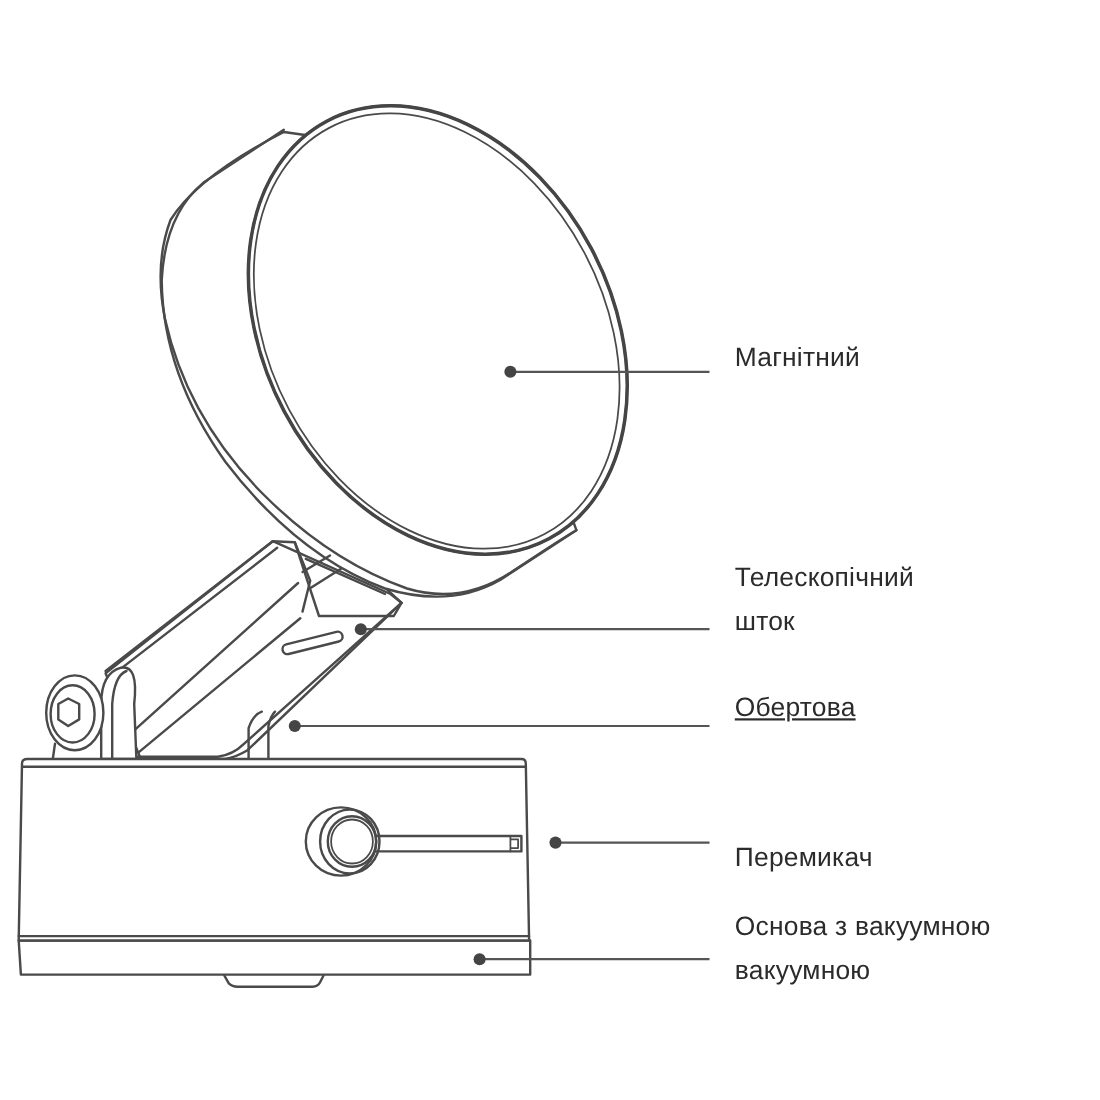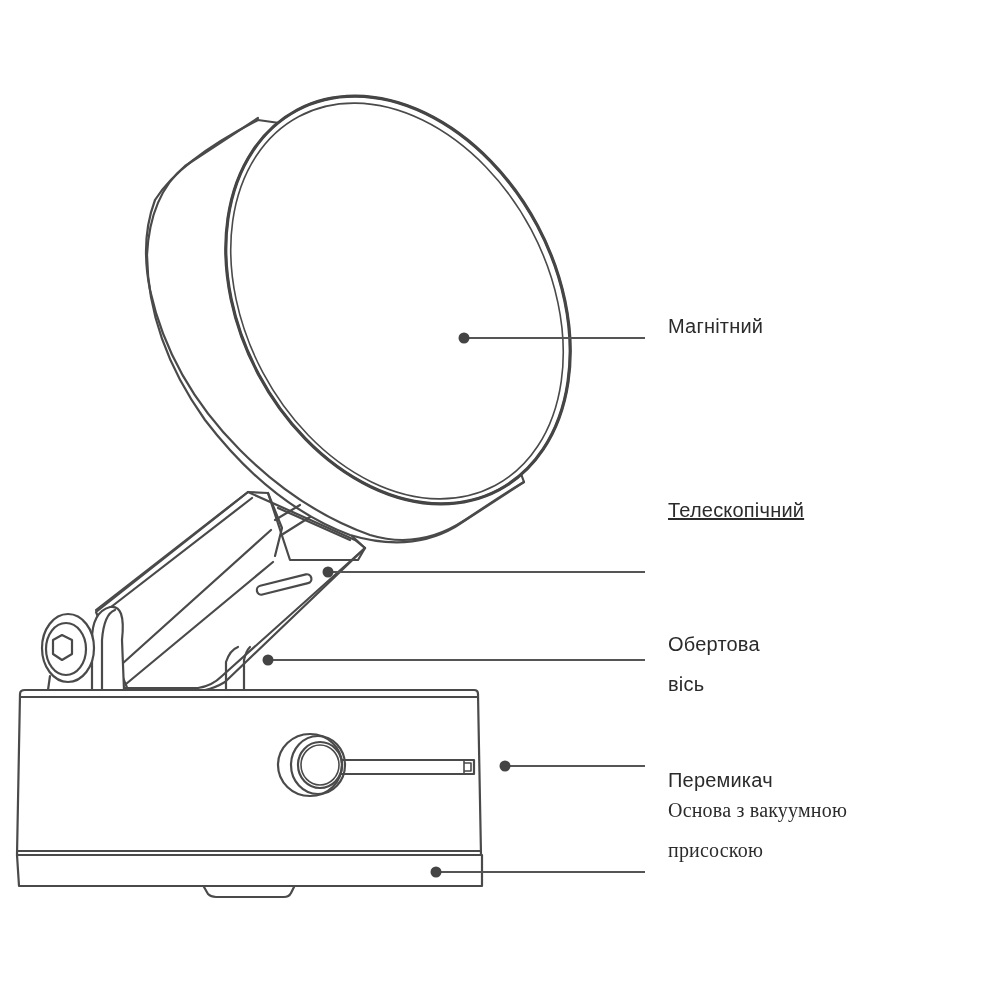--- a/index.html
+++ b/index.html
@@ -2,21 +2,21 @@
 <html><head>
   <meta charset="utf-8">
   <style>
     html, body { margin: 0; padding: 0; background: #ffffff; }
     body { width: 1000px; height: 1000px; position: relative; overflow: hidden; }
     .canvas { position: absolute; left: 0; top: 0; width: 1000px; height: 1000px; }
     .label {
       position: absolute;
       left: 668px;
       font-family: "Liberation Sans", sans-serif;
-      font-size: 20px;
+      font-size: 24px;
       line-height: 40px;
       color: #2b2b2b;
       letter-spacing: 0.2px;
       white-space: nowrap;
     }
     .label span { display: block; }
     svg .stroke { fill: none; stroke: #4a4a4a; stroke-width: 2.2; stroke-linejoin: round; stroke-linecap: round; }
     svg .thin { fill: none; stroke: #4a4a4a; stroke-width: 1.6; stroke-linejoin: round; stroke-linecap: round; }
     svg .thick { fill: none; stroke: #454545; stroke-width: 3.2; }
     svg .fillw { fill: #ffffff; stroke: #4a4a4a; stroke-width: 2.2; stroke-linejoin: round; }
@@ -108,29 +108,29 @@
 
     <line class="leader" x1="436" y1="872" x2="645" y2="872"></line>
     <circle class="dot" cx="436" cy="872" r="5.5"></circle>
   </g>
 </svg>
 
 <div class="label" style="top:306px;">
   <span>Магнітний</span>
 </div>
 
-<div class="label" style="top:490px;text-decoration:underline;">
+<div class="label" style="top:506px;">
   <span>Телескопічний</span>
+  <span>шток</span>
 </div>
 
-<div class="label" style="top:624px;">
+<div class="label" style="top:624px;text-decoration:underline;">
   <span>Обертова</span>
-  <span>вісь</span>
 </div>
 
 <div class="label" style="top:760px;">
   <span>Перемикач</span>
 </div>
 
-<div class="label" style="top:790px;font-family:Liberation Serif, serif;">
+<div class="label" style="top:823px;">
   <span>Основа з вакуумною</span>
-  <span>присоскою</span>
+  <span>вакуумною</span>
 </div>
 
 </body></html>

